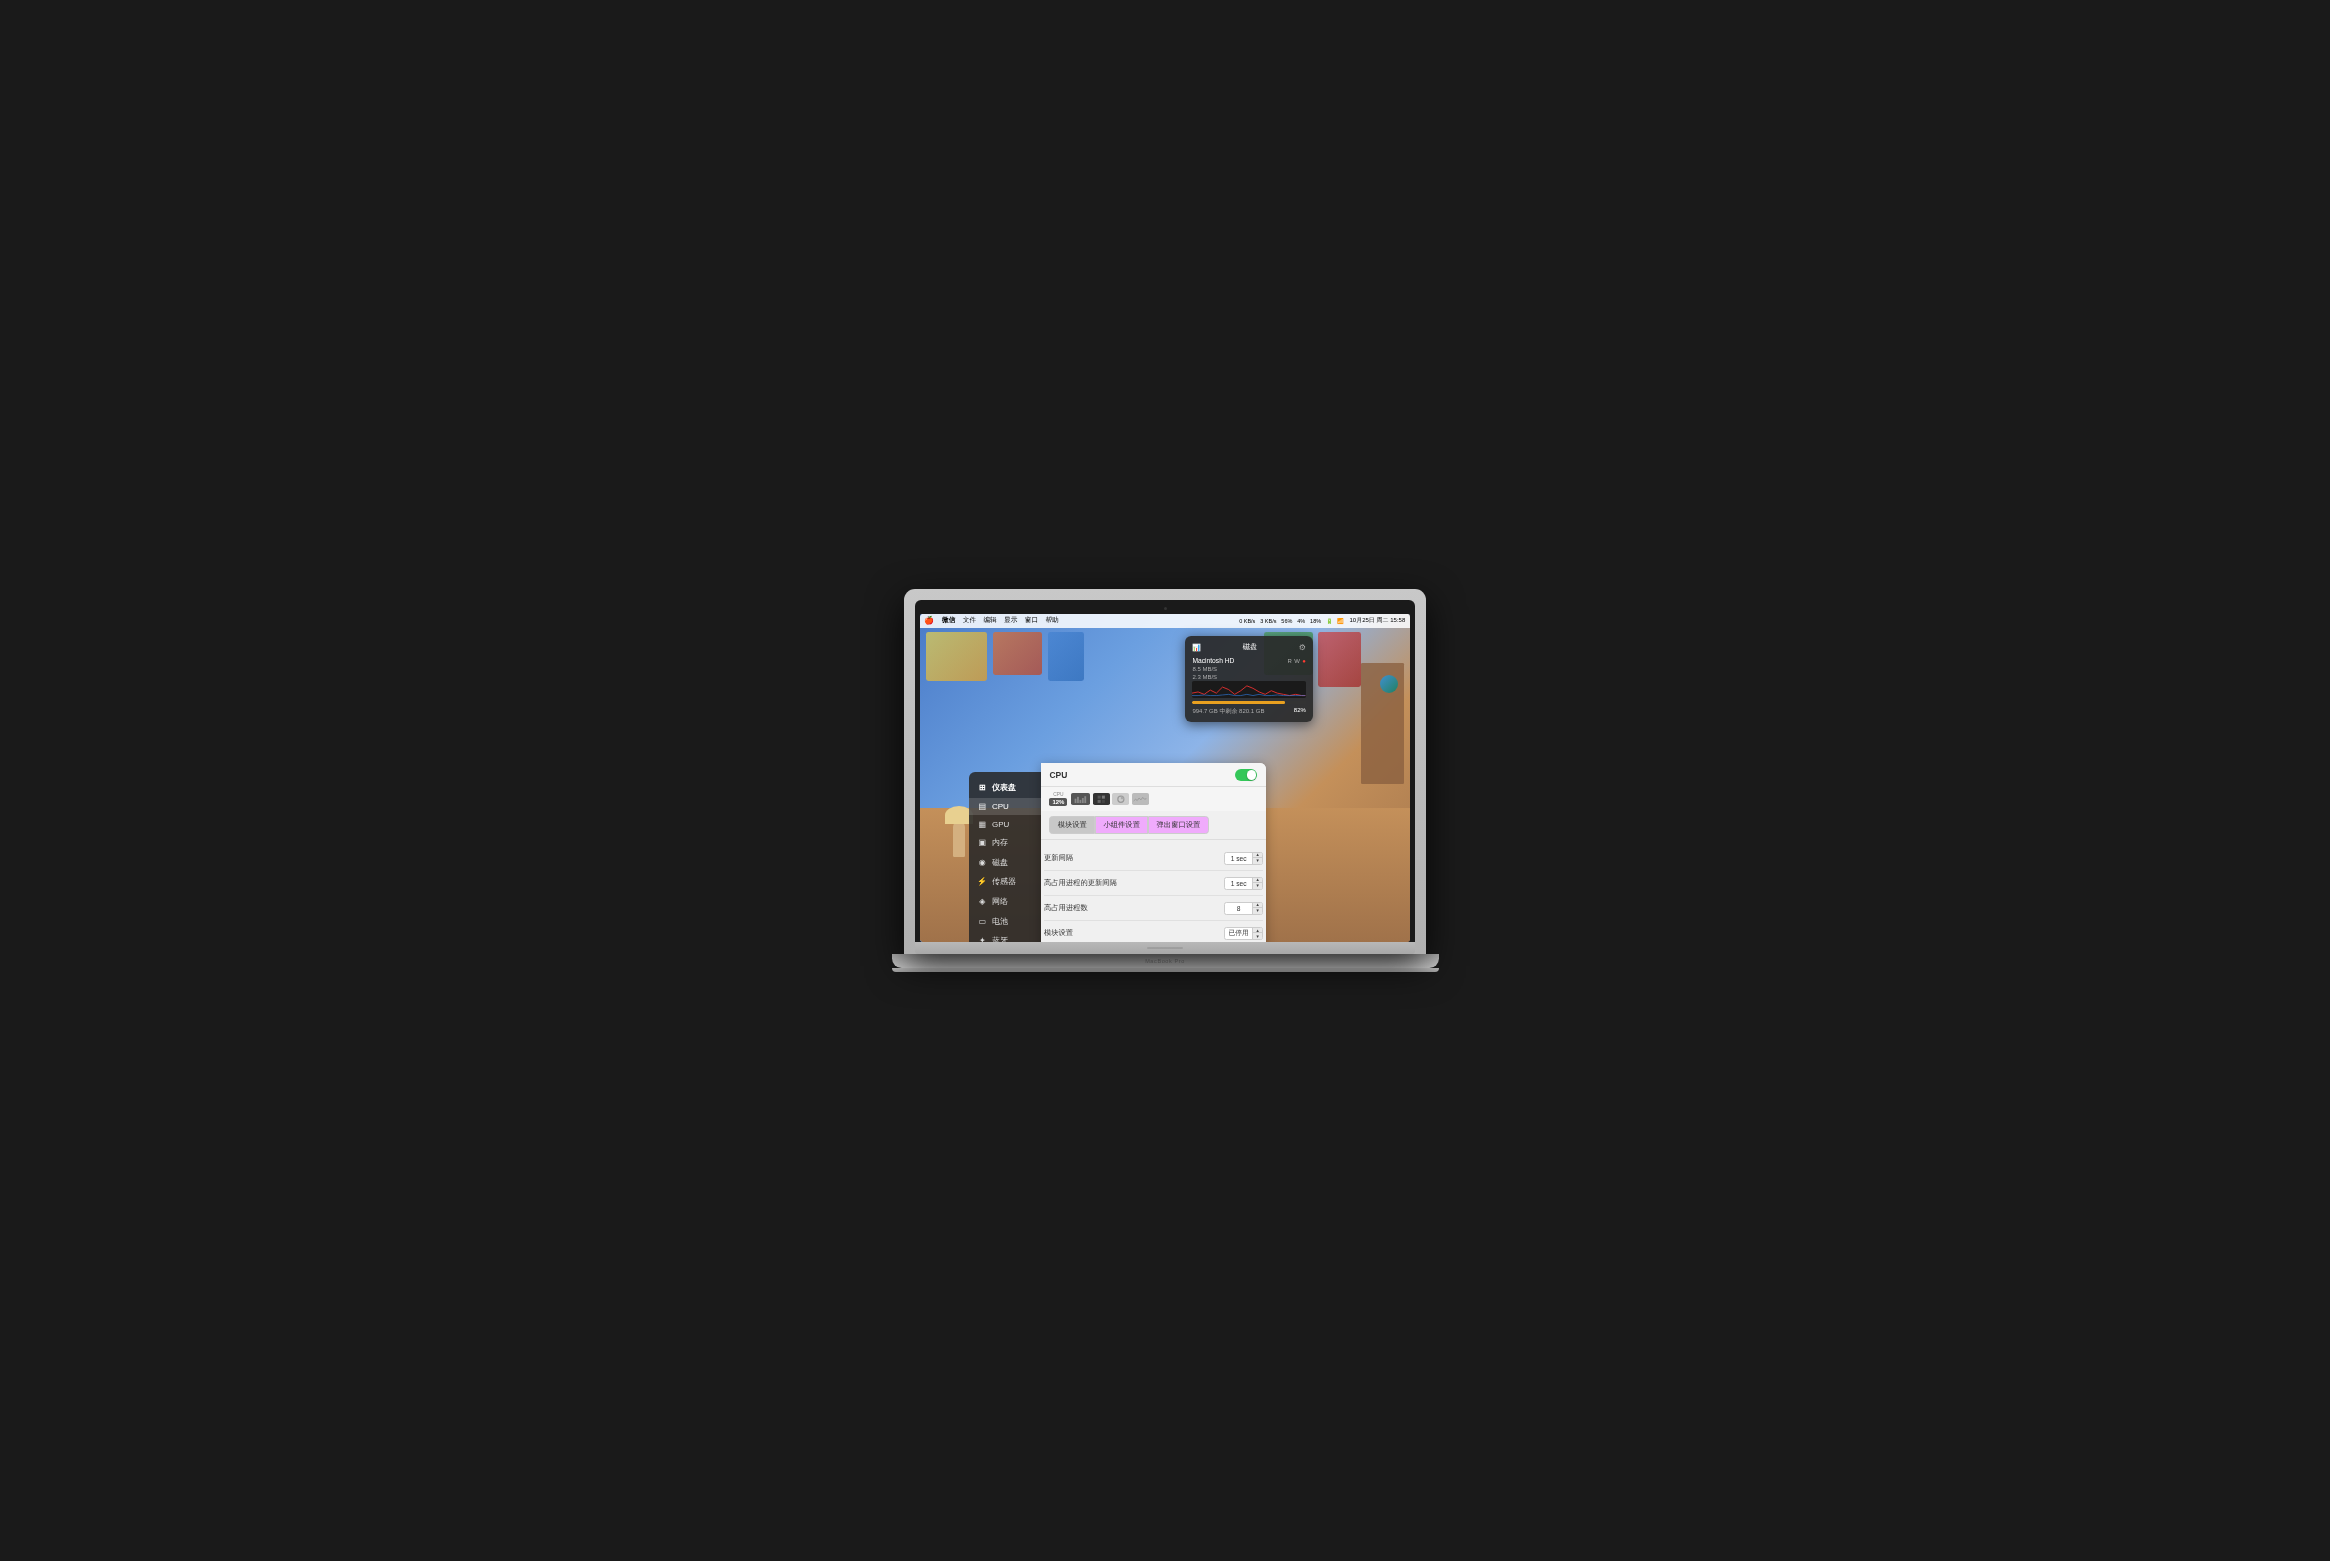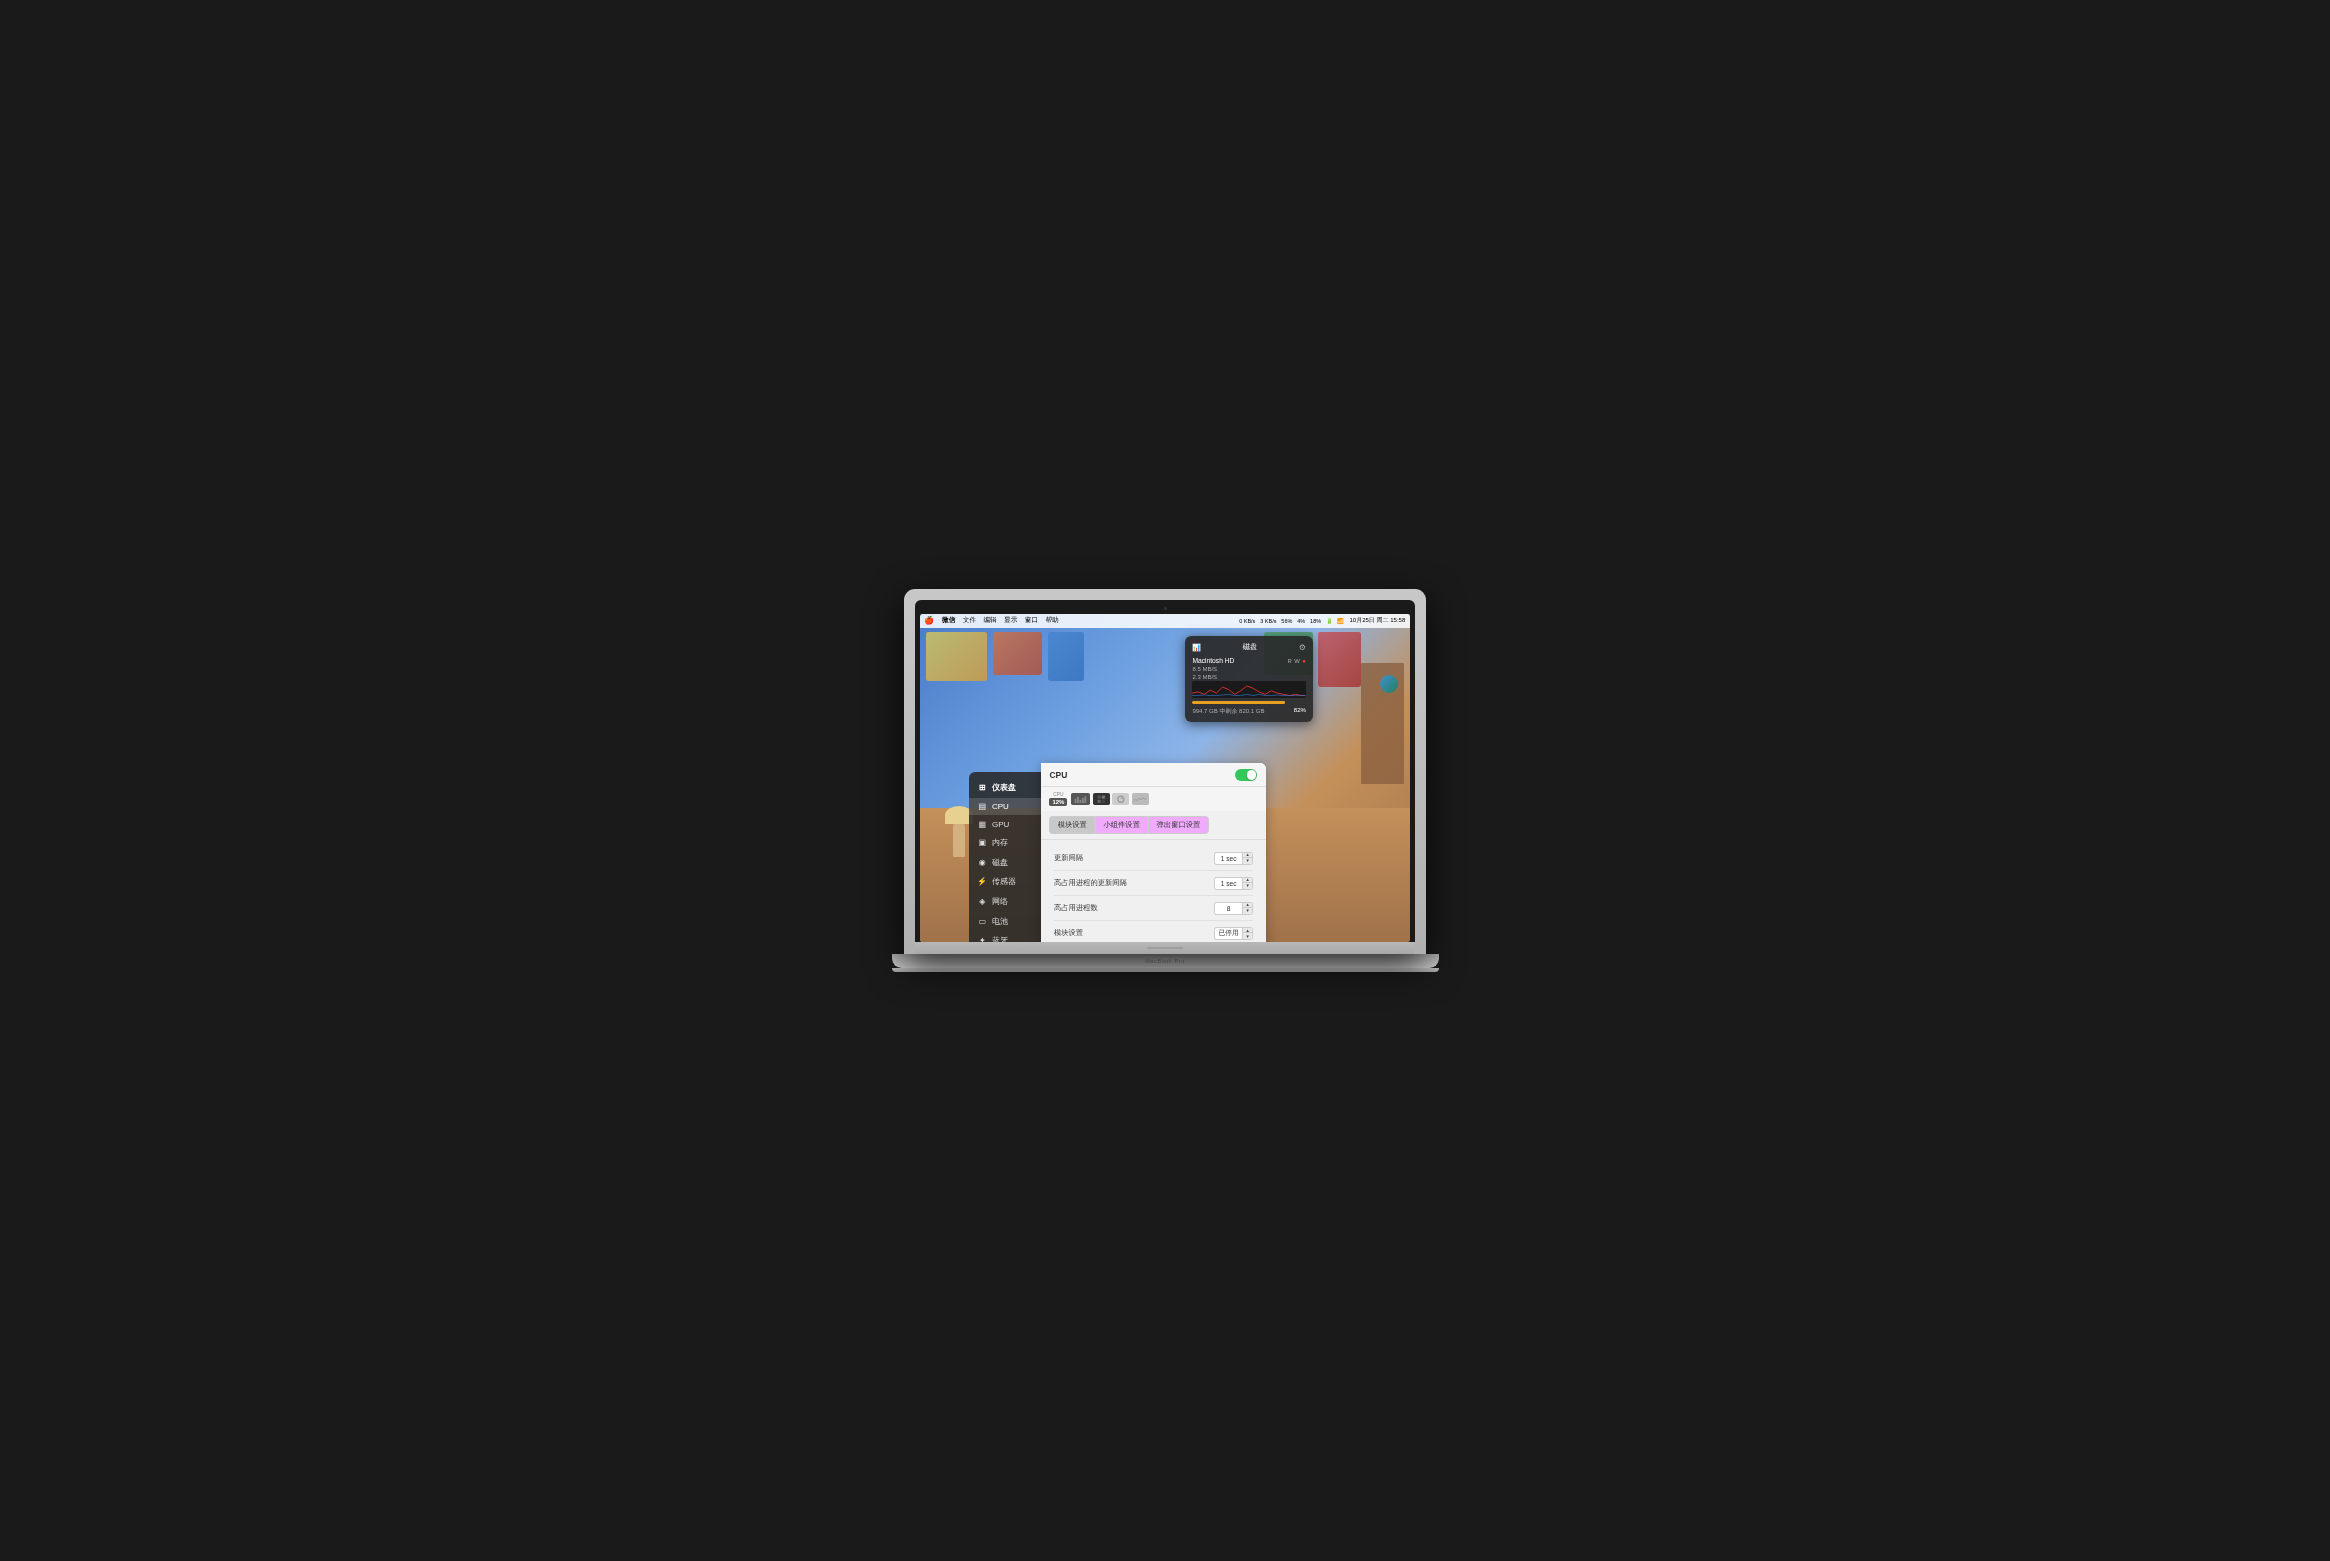--- a/index.html
+++ b/index.html
@@ -326,21 +326,21 @@
       border: 0.6px solid #ccc;
       cursor: pointer;
       color: #333;
     }
     .cpu-tab:first-child { border-radius: 3.6px 0 0 3.6px; }
     .cpu-tab:last-child { border-radius: 0 3.6px 3.6px 0; }
     .cpu-tab.active { background: #c8c8c8; font-weight: 500; }
 
     
     .cpu-settings {
-      padding: 6px 13px;
+      padding: 6px 3px;
       background: #f0f0f0;
     }
     .cpu-setting-row {
       display: flex;
       align-items: center;
       justify-content: space-between;
       padding: 5.5px 0;
       border-bottom: 0.6px solid #e0e0e0;
     }
     .cpu-setting-row:last-child { border-bottom: none; }

